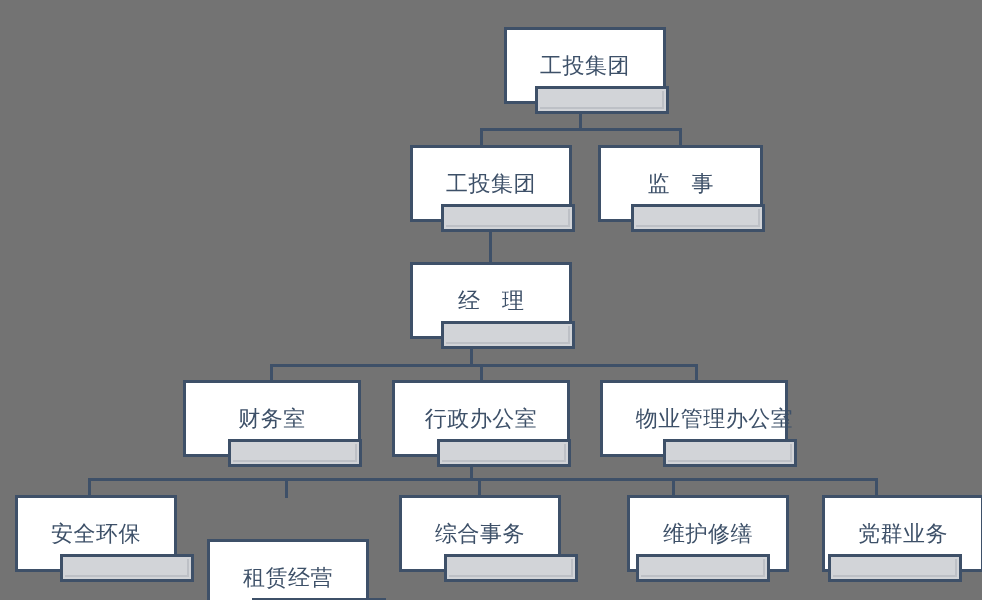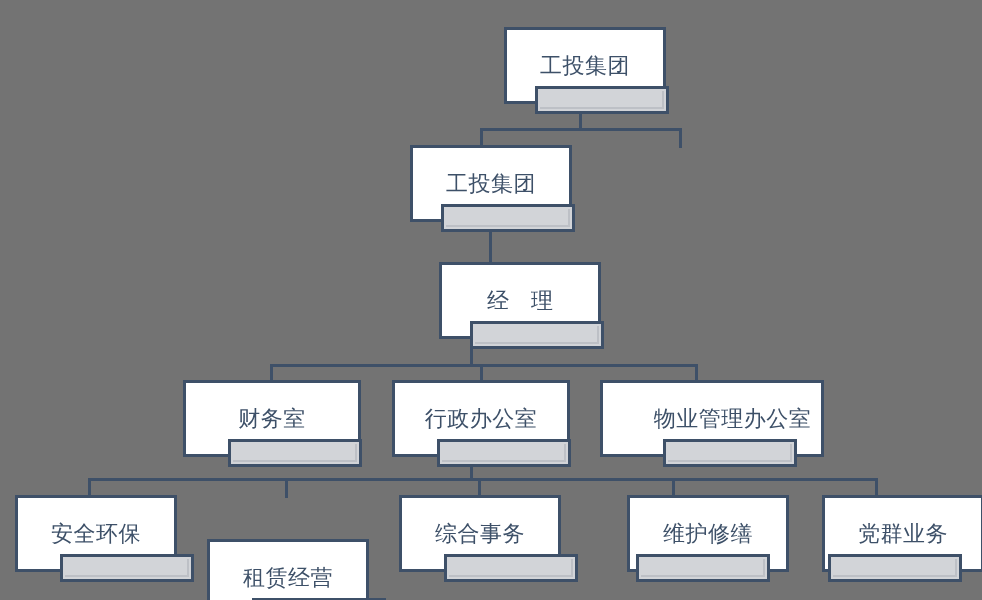--- a/index.html
+++ b/index.html
@@ -112,22 +112,30 @@
 
   <div class="node" style="left:410px; top:145px; width:162px; height:87px;">
     <div class="node-box" style="width:162px; height:77px;">
       <span class="node-label">工投集团</span>
     </div>
     <div class="node-bar" style="left:31px; top:59px; width:134px; height:28px;">
       <div class="node-bar-inner"></div>
     </div>
   </div>
 
-
-  <div class="node" style="left:410px; top:262px; width:162px; height:87px;margin-left:29px;">
+  <div class="node" style="left:598px; top:145px; width:165px; height:87px;">
+    <div class="node-box" style="width:165px; height:77px;">
+      <span class="node-label spaced">监事</span>
+    </div>
+    <div class="node-bar" style="left:33px; top:59px; width:134px; height:28px;">
+      <div class="node-bar-inner"></div>
+    </div>
+  </div>
+
+  <div class="node" style="left:410px; top:262px; width:162px; height:87px;">
     <div class="node-box" style="width:162px; height:77px;">
       <span class="node-label spaced">经理</span>
     </div>
     <div class="node-bar" style="left:31px; top:59px; width:134px; height:28px;">
       <div class="node-bar-inner"></div>
     </div>
   </div>
 
   <div class="node" style="left:183px; top:380px; width:178px; height:87px;">
     <div class="node-box" style="width:178px; height:77px;">
@@ -141,21 +149,21 @@
   <div class="node" style="left:392px; top:380px; width:178px; height:87px;">
     <div class="node-box" style="width:178px; height:77px;">
       <span class="node-label">行政办公室</span>
     </div>
     <div class="node-bar" style="left:45px; top:59px; width:134px; height:28px;">
       <div class="node-bar-inner"></div>
     </div>
   </div>
 
   <div class="node" style="left:600px; top:380px; width:196px; height:87px;">
-    <div class="node-box" style="width:224px; height:77px;padding-left:41px;">
+    <div class="node-box" style="width:188px; height:77px;padding-left:41px;">
       <span class="node-label">物业管理办公室</span>
     </div>
     <div class="node-bar" style="left:63px; top:59px; width:134px; height:28px;">
       <div class="node-bar-inner"></div>
     </div>
   </div>
 
   <div class="node" style="left:15px; top:495px; width:162px; height:87px;">
     <div class="node-box" style="width:162px; height:77px;">
       <span class="node-label">安全环保</span>

